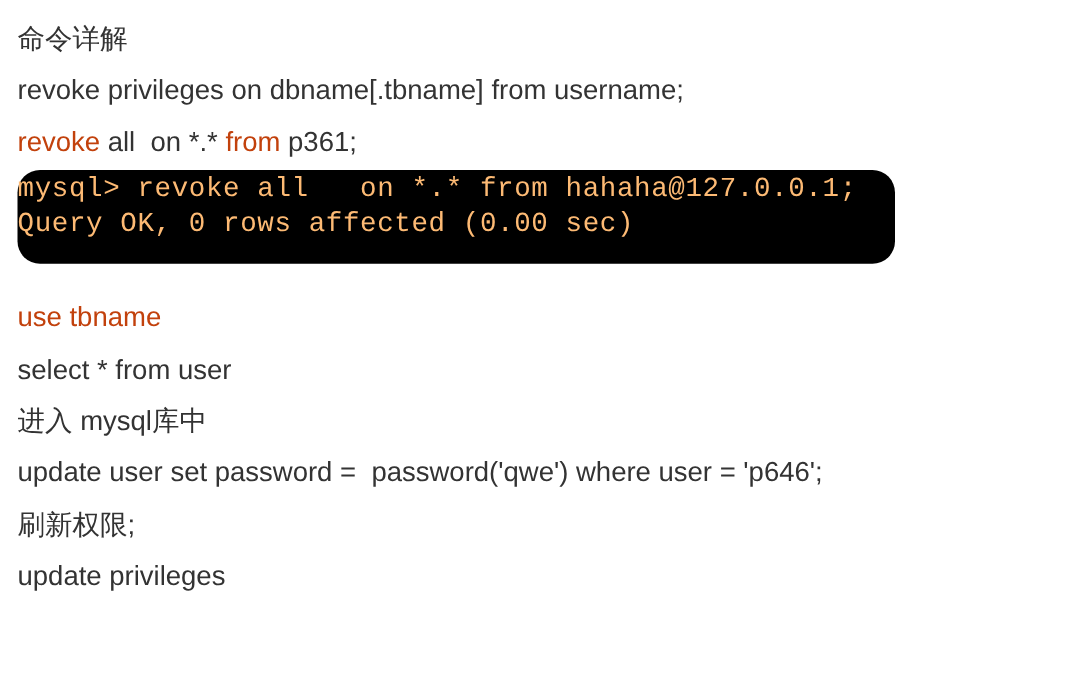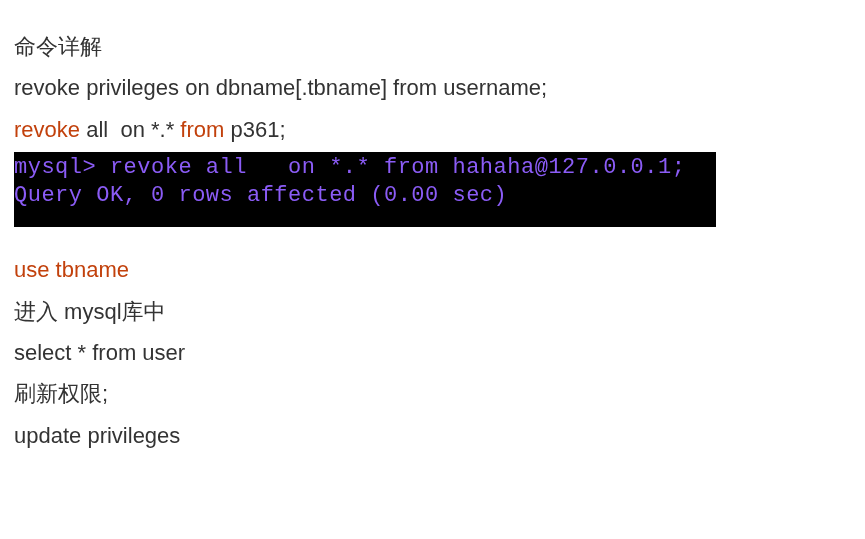--- a/index.html
+++ b/index.html
@@ -8,61 +8,62 @@
     width: 865px;
     height: 539px;
     background: #ffffff;
     font-family: "Microsoft YaHei", "PingFang SC", Arial, sans-serif;
     font-size: 22px;
     color: #333333;
     line-height: 1.7;
   }
   .wrap {
     padding: 12px 14px;
-    margin-top: 16px;
   }
   .line {
     margin: 0 0 4px 0;
     white-space: pre;
   }
   .red {
     color: #c2410c;
   }
   .terminal {
     background: #000000;
-    color: #8b5cf6;
+    color: #fdba74;
     font-family: "Courier New", monospace;
     font-size: 22px;
     padding: 2px 2px 18px 0;
     margin: 2px 0 24px 0;
     white-space: pre;
     line-height: 1.25;
     letter-spacing: 0.5px;
     width: 700px;
+    border-radius: 18px;
   }
 </style>
 </head>
 <body>
 
 <div class="wrap">
 
   <div class="line">命令详解</div>
 
   <div class="line">revoke privileges on dbname[.tbname] from username;</div>
 
   <div class="line"><span class="red">revoke</span><span> all  on *.* </span><span class="red">from</span><span> p361;</span></div>
 
   <div class="terminal"><span>mysql&gt; revoke all   on *.* from hahaha@127.0.0.1;</span>
 <span>Query OK, 0 rows affected (0.00 sec)</span></div>
 
   <div class="line red">use tbname</div>
 
+  <div class="line">select * from user</div>
+
   <div class="line">进入 mysql库中</div>
 
-  <div class="line">select * from user</div>
 
-
+  <div class="line">update user set password =  password('qwe') where user = 'p646';</div>
 
   <div class="line">刷新权限;</div>
 
   <div class="line">update privileges</div>
 
 </div>
 
 </body></html>

